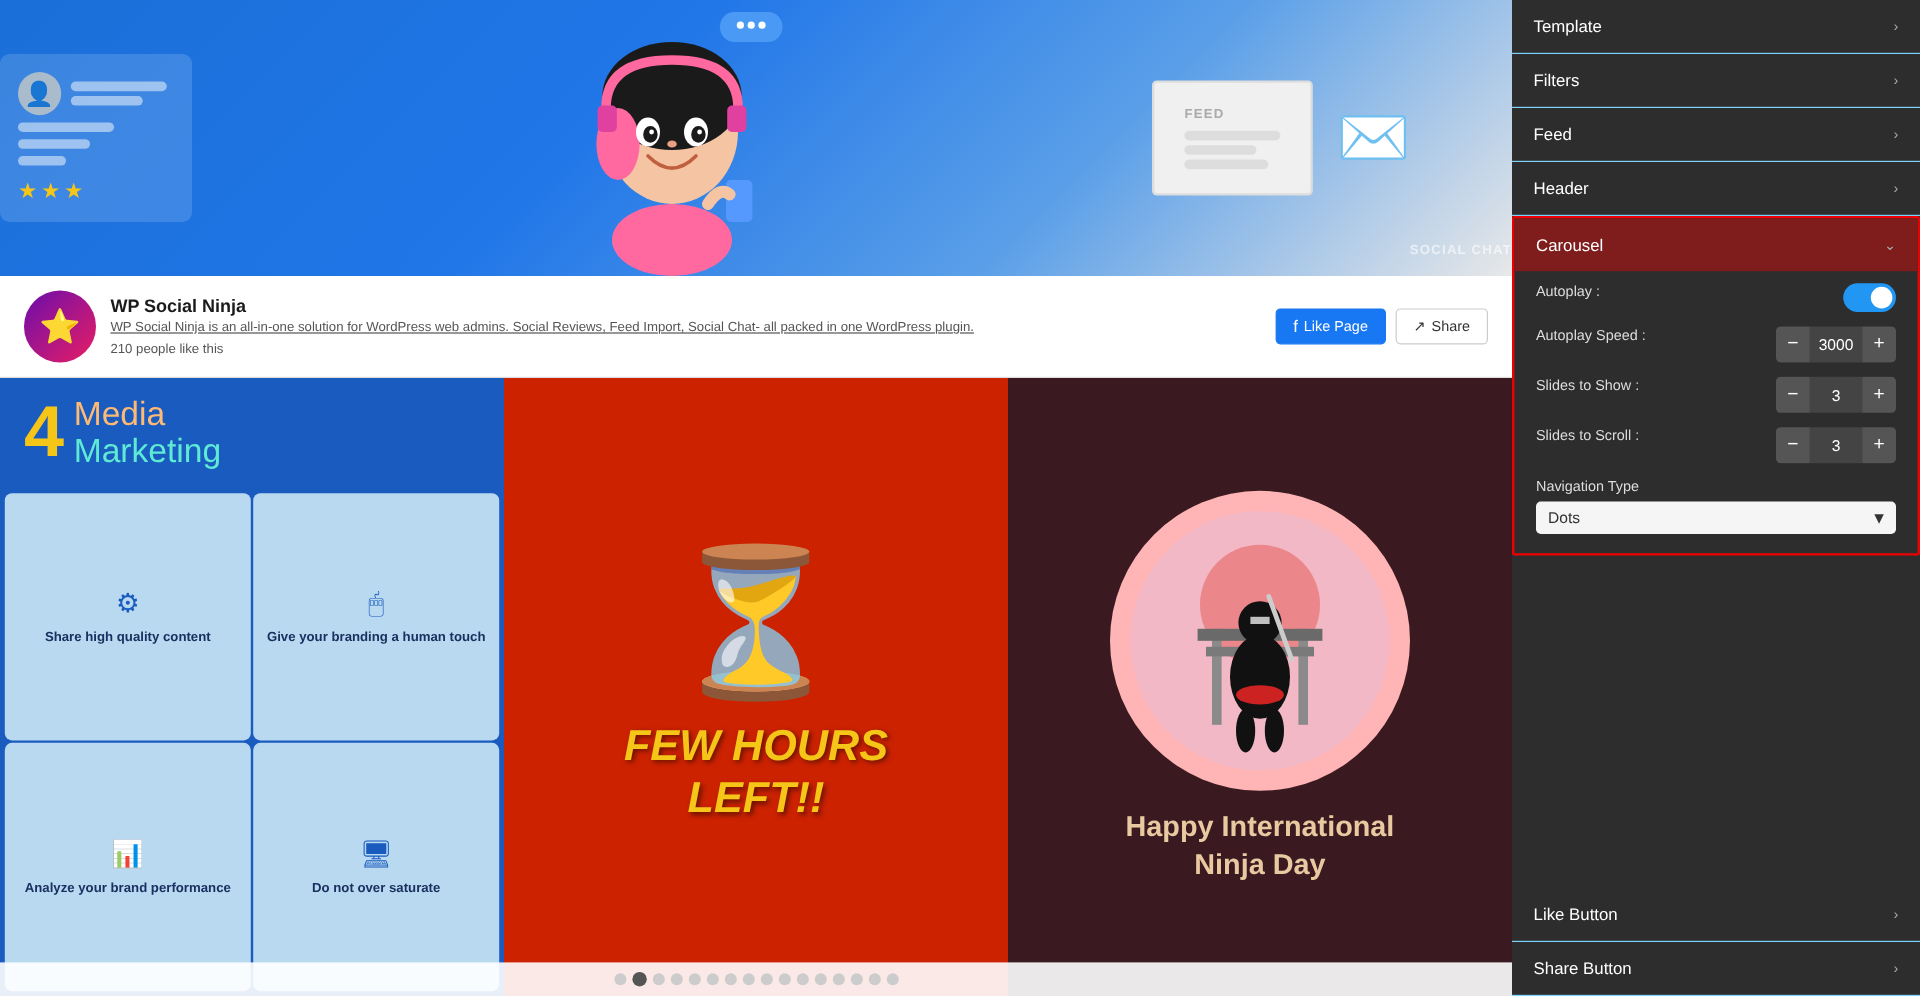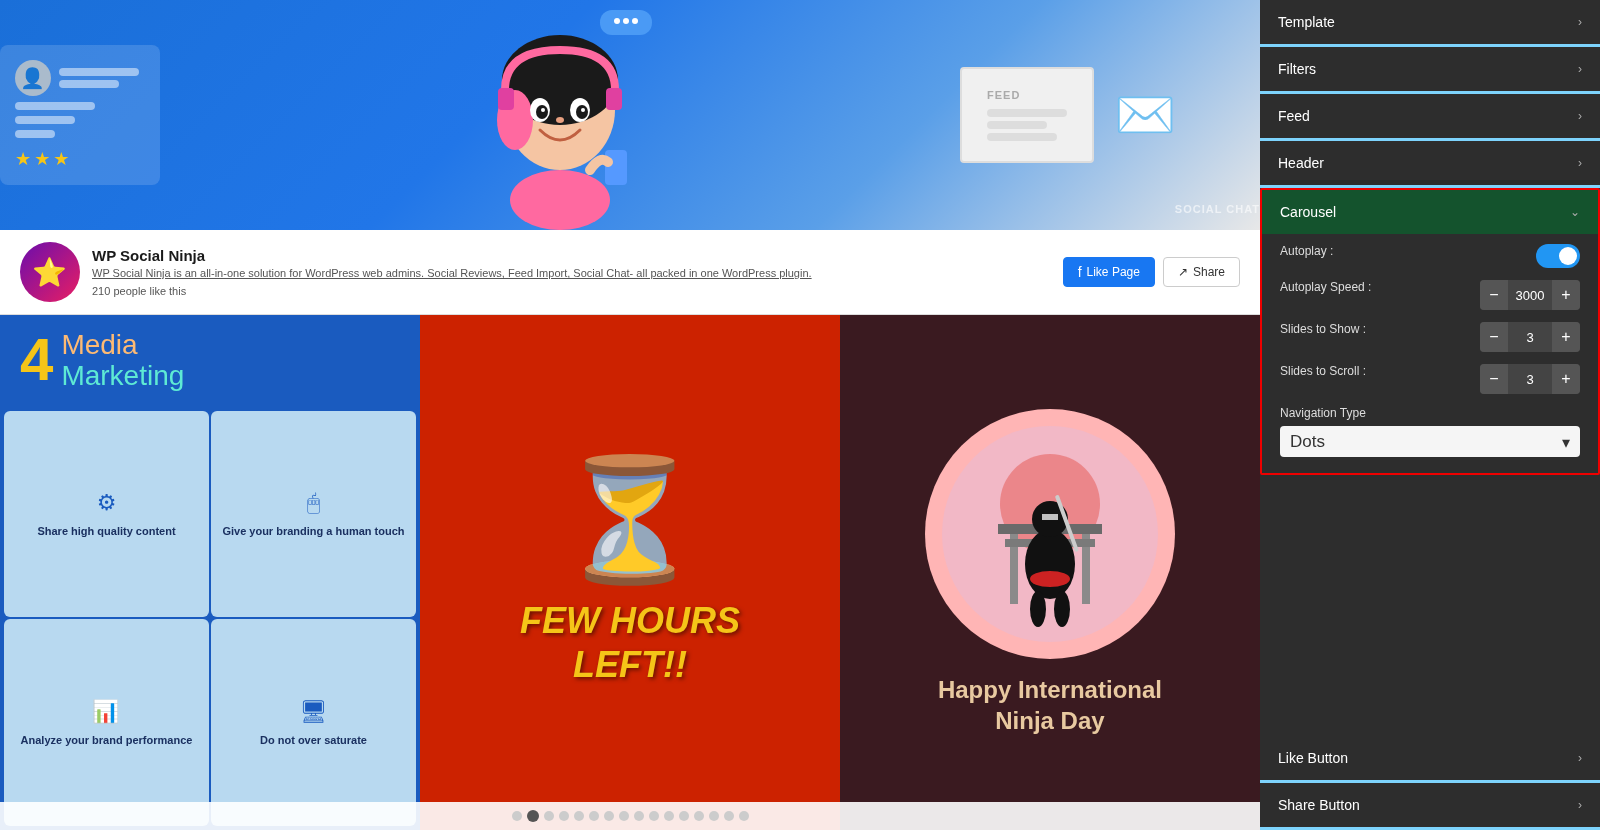--- a/index.html
+++ b/index.html
@@ -266,21 +266,21 @@
       width: 340px;
       background: #2d2d2d;
       color: #fff;
       display: flex;
       flex-direction: column;
       overflow-y: auto;
       flex-shrink: 0;
     }
 
     .panel-section {
-      border-bottom: 3px solid #7dd3fc;
+      border-bottom: 1px solid #7dd3fc;
     }
 
     .panel-section-header {
       display: flex;
       align-items: center;
       justify-content: space-between;
       padding: 14px 18px;
       cursor: pointer;
     }
 
@@ -295,21 +295,21 @@
       font-size: 12px;
     }
 
     
     .panel-section.active {
       border: 2px solid #e00;
       border-radius: 2px;
     }
 
     .panel-section.active .panel-section-header {
-      background: #14532d;
+      background: #7f1d1d;
     }
 
     .carousel-content {
       padding: 10px 18px 16px;
     }
 
     .carousel-row {
       display: flex;
       align-items: flex-start;
       margin-bottom: 12px;
@@ -410,21 +410,21 @@
       pointer-events: none;
     }
 
     .nav-dropdown-wrapper select {
       width: 100%;
       background: #f5f5f5;
       color: #333;
       border: none;
       border-radius: 4px;
       padding: 6px 10px;
-      font-size: 17px;
+      font-size: 13px;
       cursor: pointer;
       appearance: none;
     }
 
     .star { color: #f5c518; font-size: 18px; }
 
     .banner-left-card {
       background: rgba(255,255,255,0.15);
       border-radius: 8px;
       padding: 15px;

